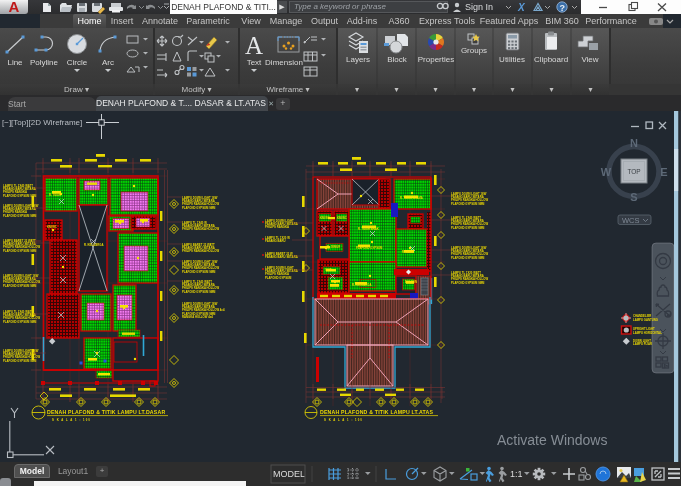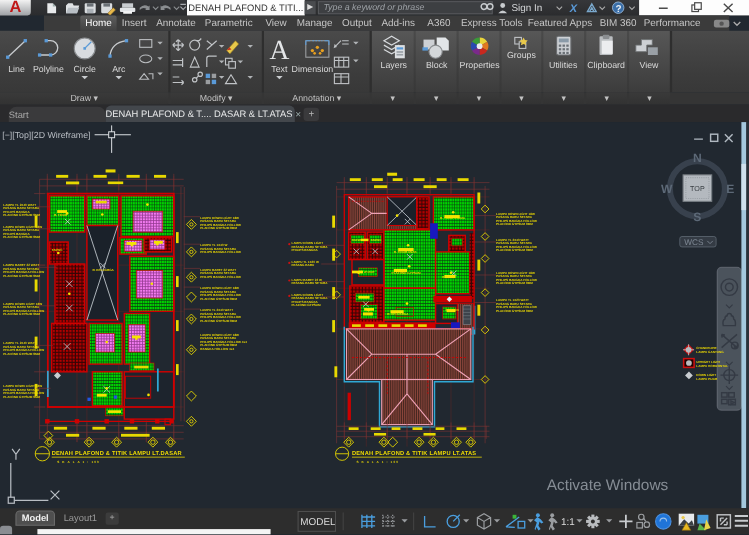--- a/index.html
+++ b/index.html
@@ -276,21 +276,21 @@
       <text class="rl" x="551" y="34">Clipboard</text>
 
       <path d="M583 8 h10 v5 h-5 v6 h-10 v-6 h5 z" fill="#cdd0d4" stroke="#6a6d70" stroke-width="0.8"></path>
       <rect x="589" y="15" width="9" height="7" fill="#9aa0a6"></rect>
       <text class="rl" x="590" y="34">View</text>
     </svg>
   </div>
   <div class="abs" id="plabels">
     <div class="plab" style="left:0;width:153px;">Draw ▾</div>
     <div class="plab" style="left:155px;width:83px;">Modify ▾</div>
-    <div class="plab" style="left:240px;width:96px;">Annotation ▾</div>
+    <div class="plab" style="left:240px;width:96px;">Wireframe ▾</div>
     <div class="plab" style="left:338px;width:38px;">▾</div>
     <div class="plab" style="left:378px;width:37px;">▾</div>
     <div class="plab" style="left:417px;width:37px;">▾</div>
     <div class="plab" style="left:456px;width:36px;">▾</div>
     <div class="plab" style="left:494px;width:37px;">▾</div>
     <div class="plab" style="left:533px;width:37px;">▾</div>
     <div class="plab" style="left:572px;width:37px;">▾</div>
   </div>
 
   <div class="abs" id="ftabs">

